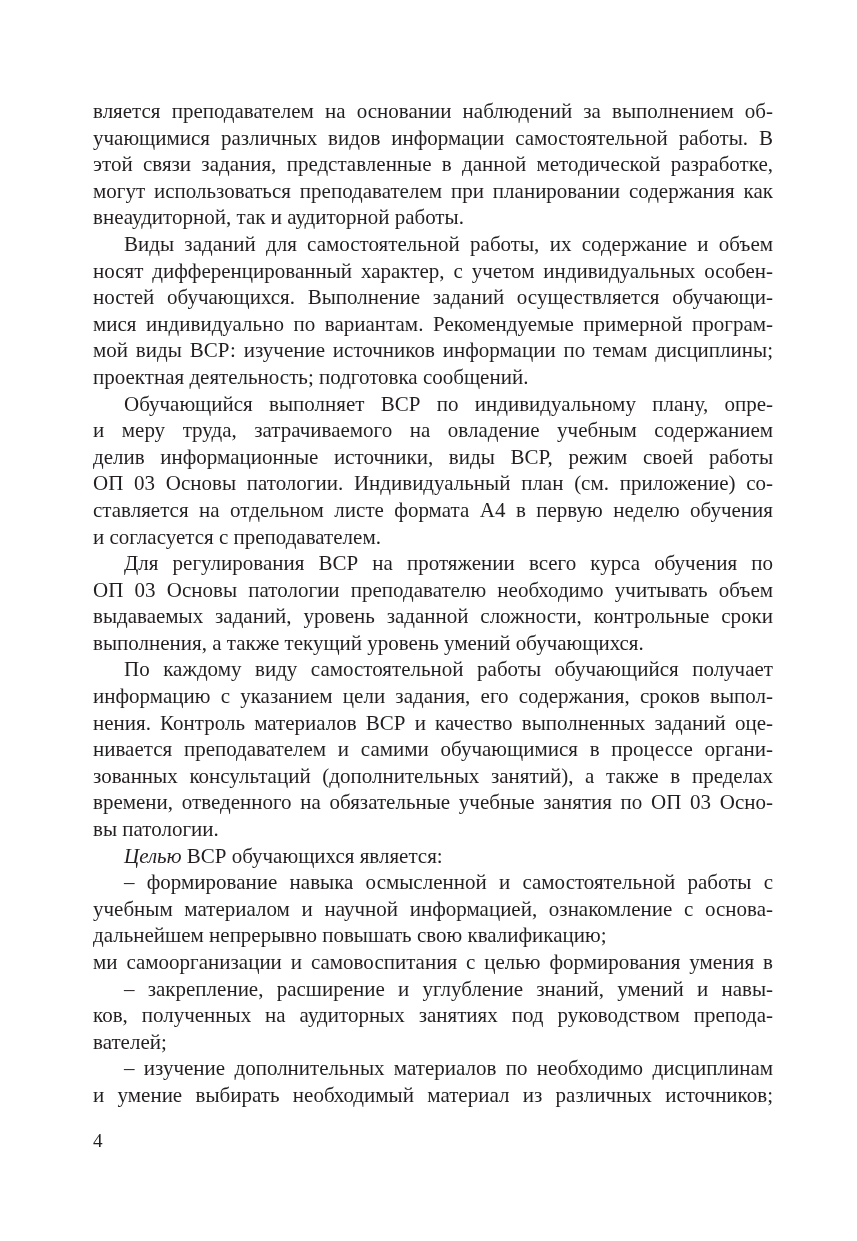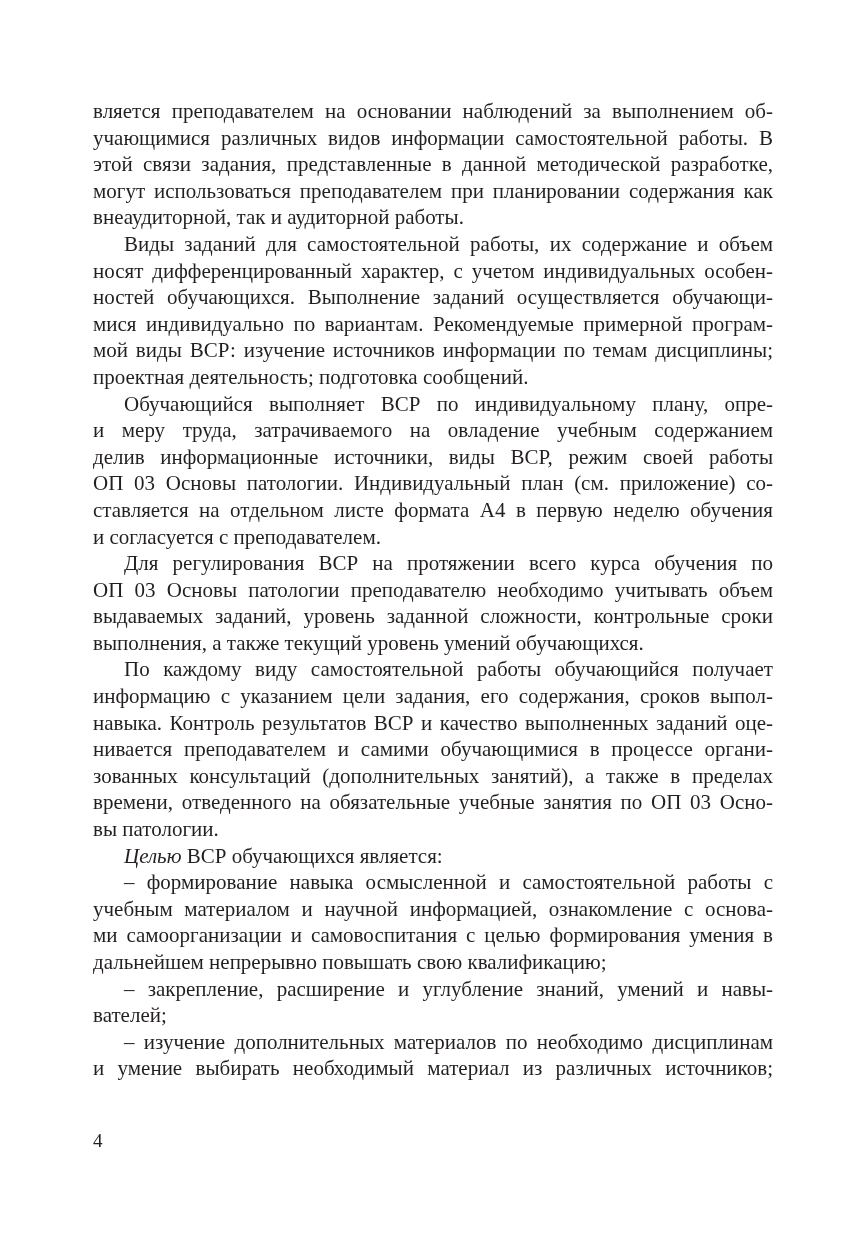--- a/index.html
+++ b/index.html
@@ -49,37 +49,38 @@
   </div>
   <div>
     <div class="line indent">Для регулирования ВСР на протяжении всего курса обучения по</div>
     <div class="line">ОП 03 Основы патологии преподавателю необходимо учитывать объем</div>
     <div class="line">выдаваемых заданий, уровень заданной сложности, контрольные сроки</div>
     <div class="line last">выполнения, а также текущий уровень умений обучающихся.</div>
   </div>
   <div>
     <div class="line indent">По каждому виду самостоятельной работы обучающийся получает</div>
     <div class="line">информацию с указанием цели задания, его содержания, сроков выпол-</div>
-    <div class="line">навыка. Контроль результатов ВСР и качество выполненных заданий оце-</div>
+    <div class="line">нения. Контроль материалов ВСР и качество выполненных заданий оце-</div>
     <div class="line">нивается преподавателем и самими обучающимися в процессе органи-</div>
     <div class="line">зованных консультаций (дополнительных занятий), а также в пределах</div>
     <div class="line">времени, отведенного на обязательные учебные занятия по ОП 03 Осно-</div>
     <div class="line last">вы патологии.</div>
   </div>
   <div>
     <div class="line indent last"><span class="it">Целью</span><span style="white-space:pre"> ВСР обучающихся является:</span></div>
   </div>
   <div>
     <div class="line indent">– формирование навыка осмысленной и самостоятельной работы с</div>
     <div class="line">учебным материалом и научной информацией, ознакомление с основа-</div>
+    <div class="line last">дальнейшем непрерывно повышать свою квалификацию;</div>
     <div class="line">ми самоорганизации и самовоспитания с целью формирования умения в</div>
-    <div class="line last">дальнейшем непрерывно повышать свою квалификацию;</div>
   </div>
   <div>
     <div class="line indent">– закрепление, расширение и углубление знаний, умений и навы-</div>
+    <div class="line">ков, полученных на аудиторных занятиях под руководством препода-</div>
     <div class="line last">вателей;</div>
   </div>
   <div>
     <div class="line indent">– изучение дополнительных материалов по необходимо дисциплинам</div>
     <div class="line">и умение выбирать необходимый материал из различных источников;</div>
   </div>
 </div>
 
 <div class="pageno">4</div>
 

